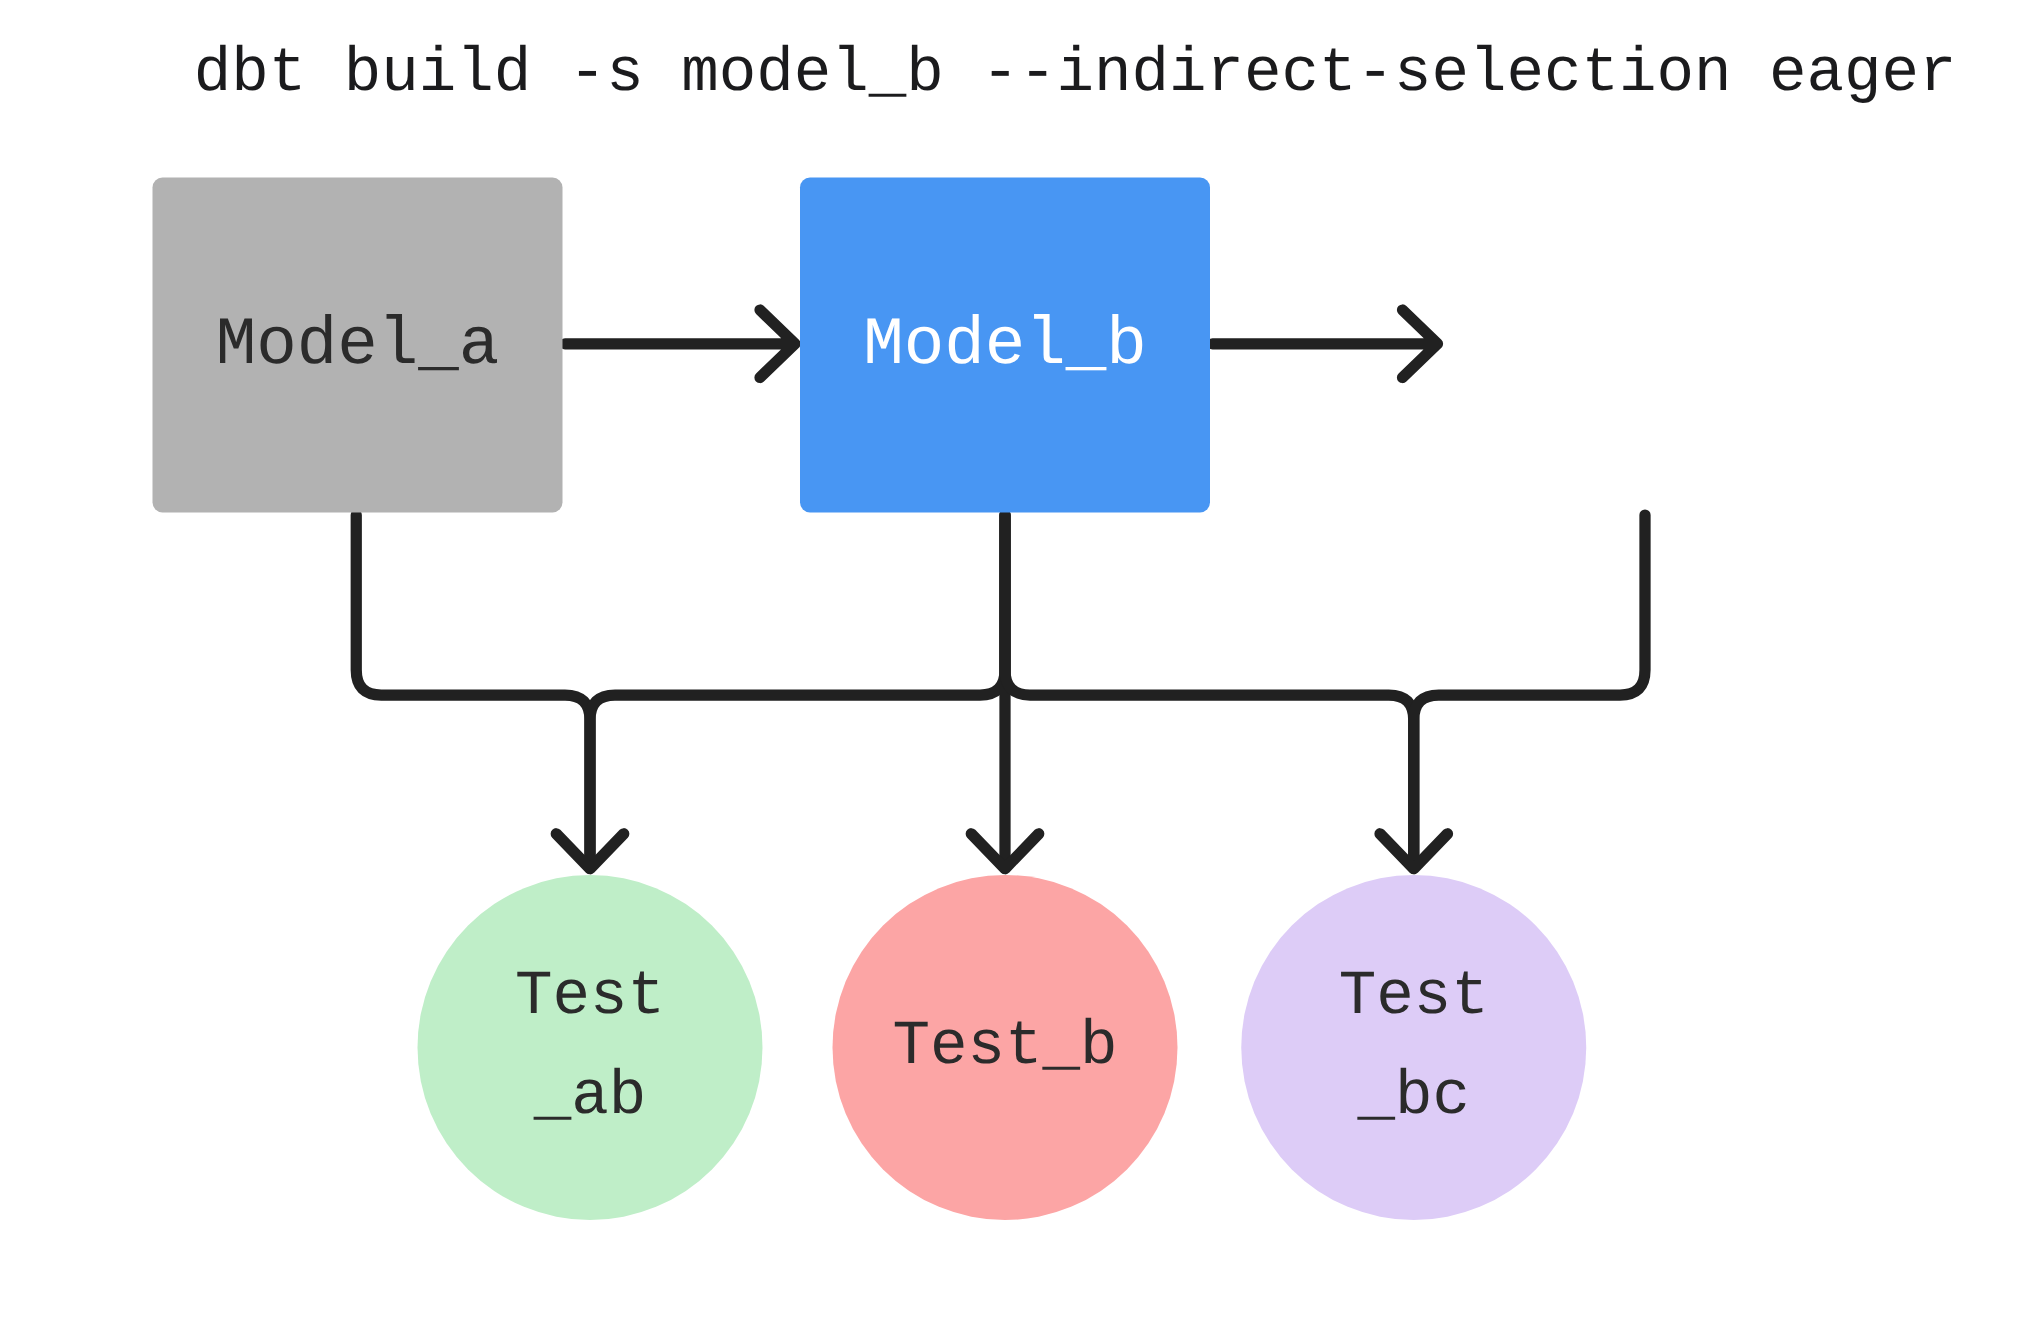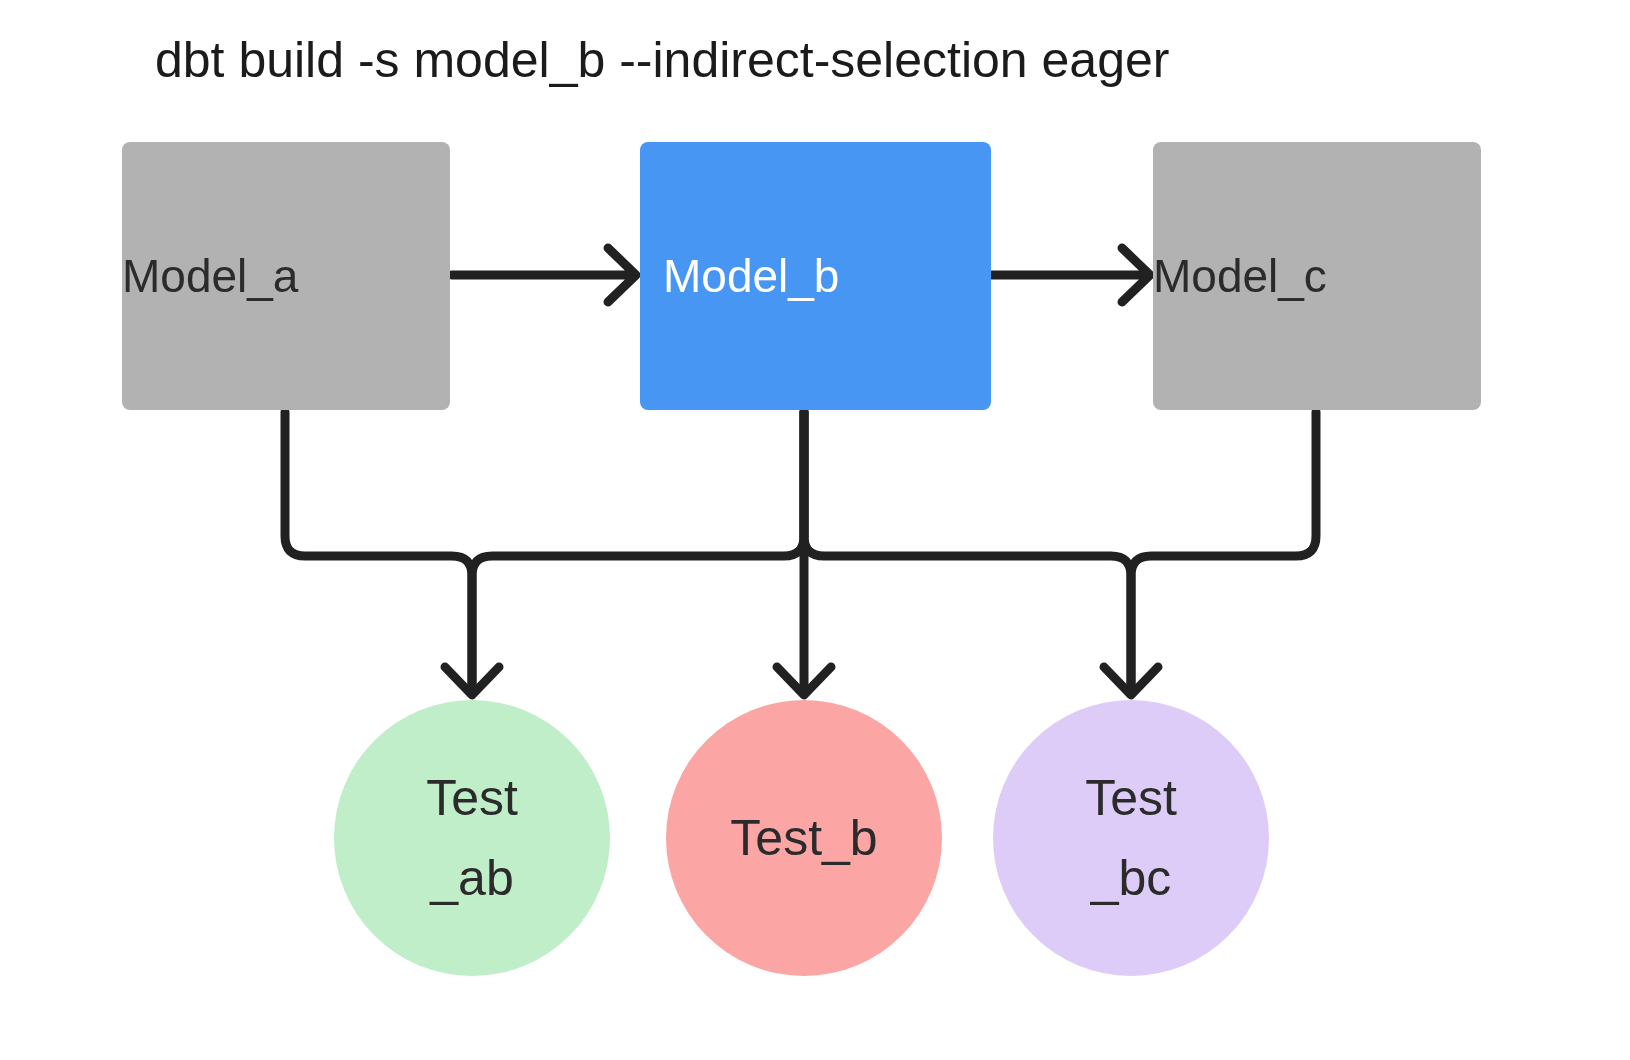--- a/index.html
+++ b/index.html
@@ -1,38 +1,38 @@
 <!DOCTYPE html>
 <html><head>
 <meta charset="utf-8">
 <style>
   html,body{margin:0;padding:0;background:#ffffff;}
   .canvas{
     position:relative;
     width:1599px;height:1060px;
     background:#ffffff;
-    font-family:Liberation Sans, sans-serif;
+    font-family:Liberation Mono, monospace;
     overflow:hidden;
   }
   .title{
     position:absolute;left:155px;top:32px;
     font-size:50px;line-height:56px;
     color:#1b1b1d;
     white-space:nowrap;
   }
   .edges-svg{position:absolute;left:0;top:0;}
   .edge{fill:none;stroke:#212121;stroke-width:9;stroke-linecap:round;stroke-linejoin:round;}
   .node-box{
     position:absolute;width:328px;height:268px;
     border-radius:8px;
-    display:flex;align-items:center;
-    font-size:46px;color:#2b2b2b;
+    display:flex;align-items:center;justify-content:center;
+    font-size:54px;color:#2b2b2b;
   }
   .box-a{left:122px;top:142px;background:#b2b2b2;}
-  .box-b{left:640px;top:142px;background:#4896f3;color:#ffffff;padding-left:23px;}
+  .box-b{left:640px;top:142px;background:#4896f3;color:#ffffff;}
   .box-c{left:1153px;top:142px;background:#b2b2b2;}
   .node-circle{
     position:absolute;width:276px;height:276px;border-radius:50%;
     display:flex;flex-direction:column;align-items:center;justify-content:center;
     font-size:50px;line-height:80px;color:#2b2b2b;text-align:center;
   }
   .circ-ab{left:334px;top:700px;background:#bfeec8;}
   .circ-b{left:666px;top:700px;background:#fca5a5;}
   .circ-bc{left:993px;top:700px;background:#ddccf7;}
   .node-label{display:block;}
@@ -66,23 +66,20 @@
   </svg>
 
   <div class="node-box box-a">
     <span class="node-label">Model_a</span>
   </div>
 
   <div class="node-box box-b">
     <span class="node-label">Model_b</span>
   </div>
 
-  <div class="node-box box-c">
-    <span class="node-label">Model_c</span>
-  </div>
 
   <div class="node-circle circ-ab">
     <span class="node-label">Test</span>
     <span class="node-label">_ab</span>
   </div>
 
   <div class="node-circle circ-b">
     <span class="node-label">Test_b</span>
   </div>
 

